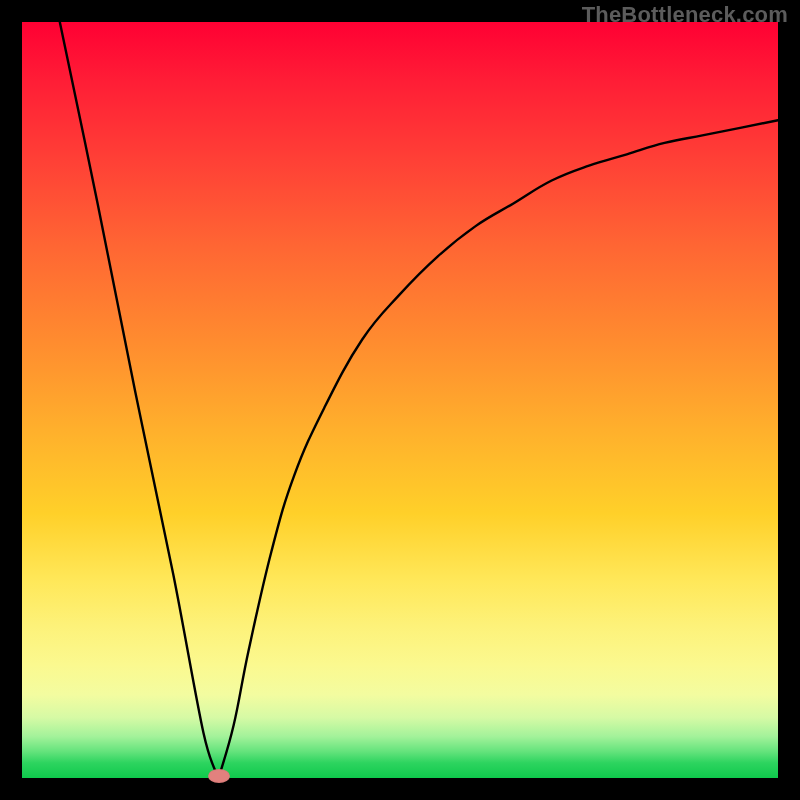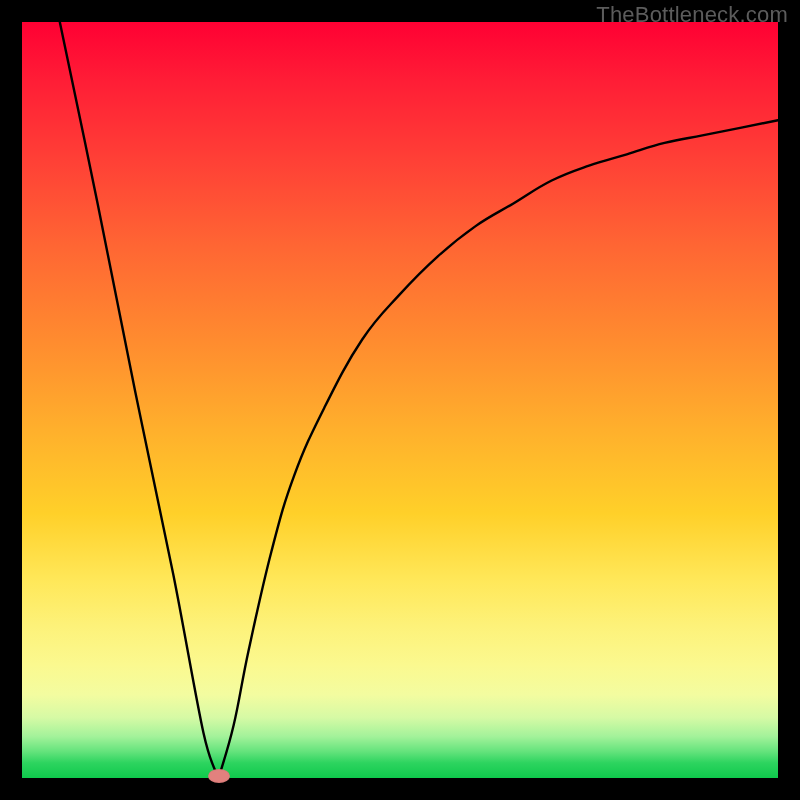--- a/index.html
+++ b/index.html
@@ -43,21 +43,21 @@
       #0fc94c 100%
     );
   }
   .watermark {
     position: absolute;
     top: 2px;
     right: 12px;
     color: #5c5c5c;
     font-size: 22px;
     letter-spacing: 0.2px;
-    font-weight: 400;
+    font-weight: 700;
     user-select: none;
   }
   svg.curve {
     position: absolute;
     left: 0;
     top: 0;
     width: 756px;
     height: 756px;
     overflow: visible;
   }

